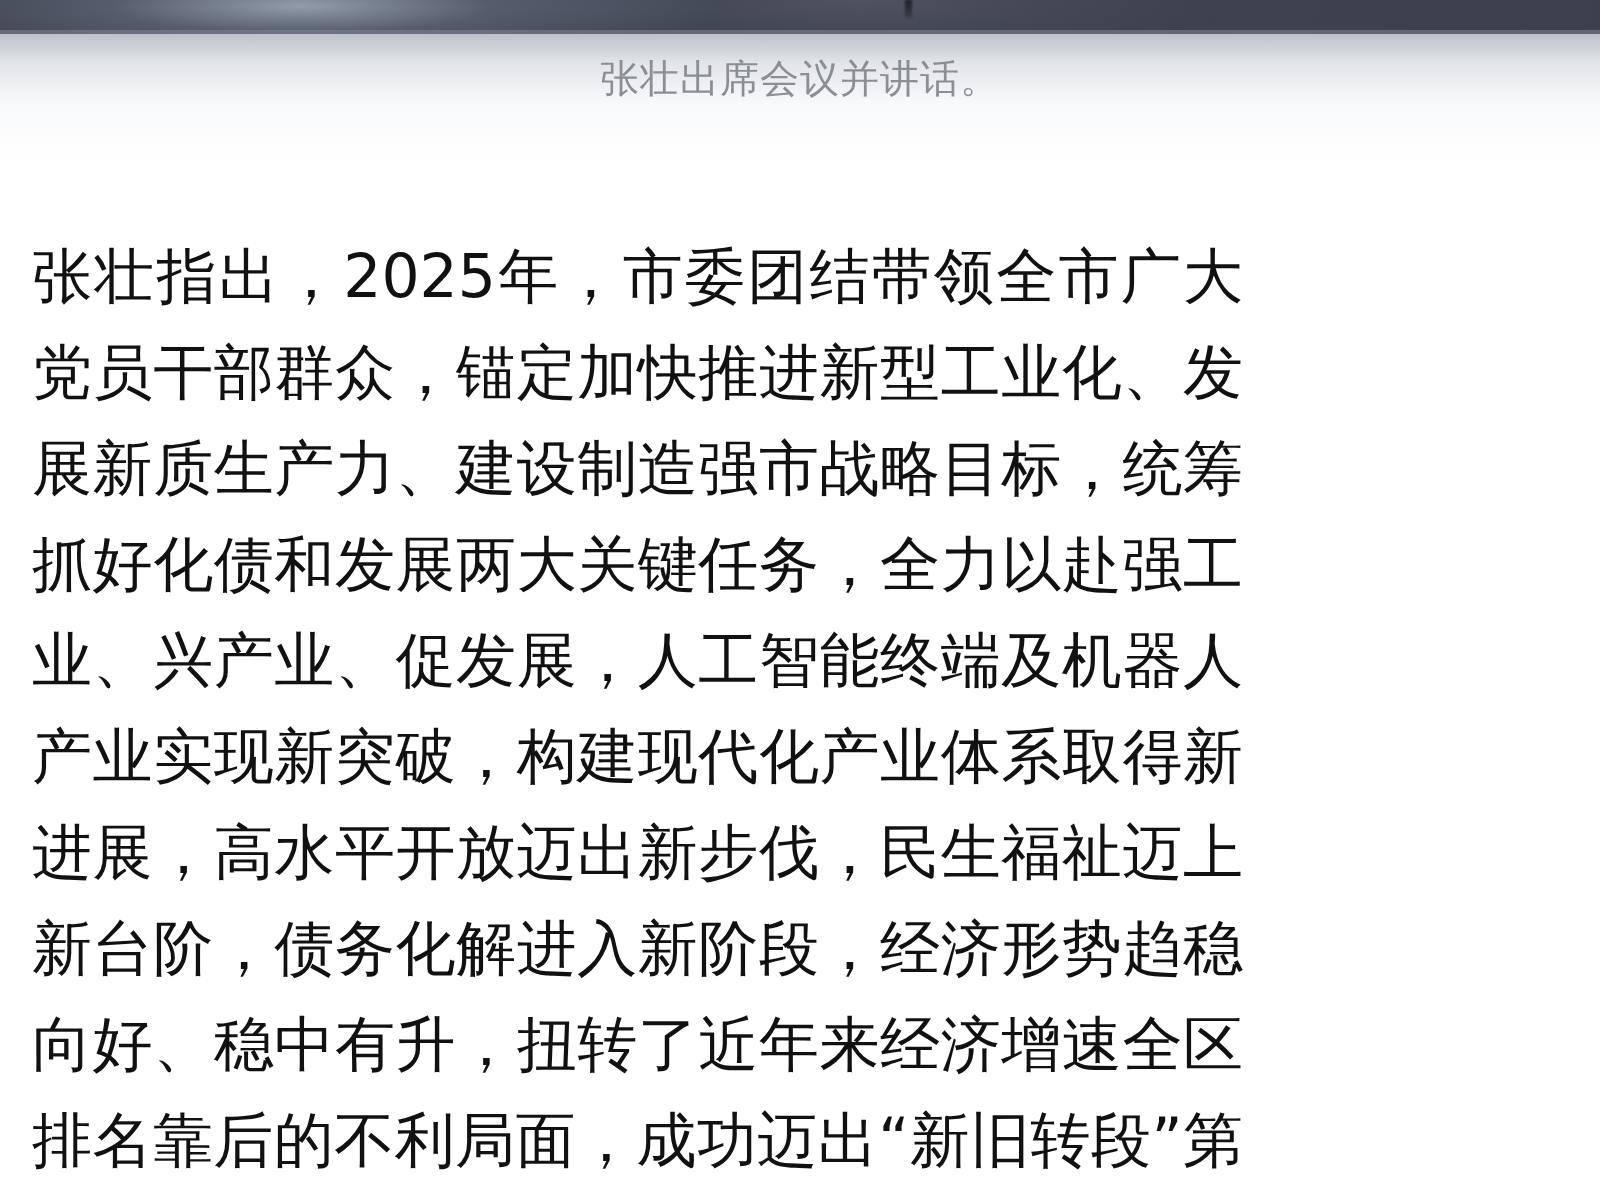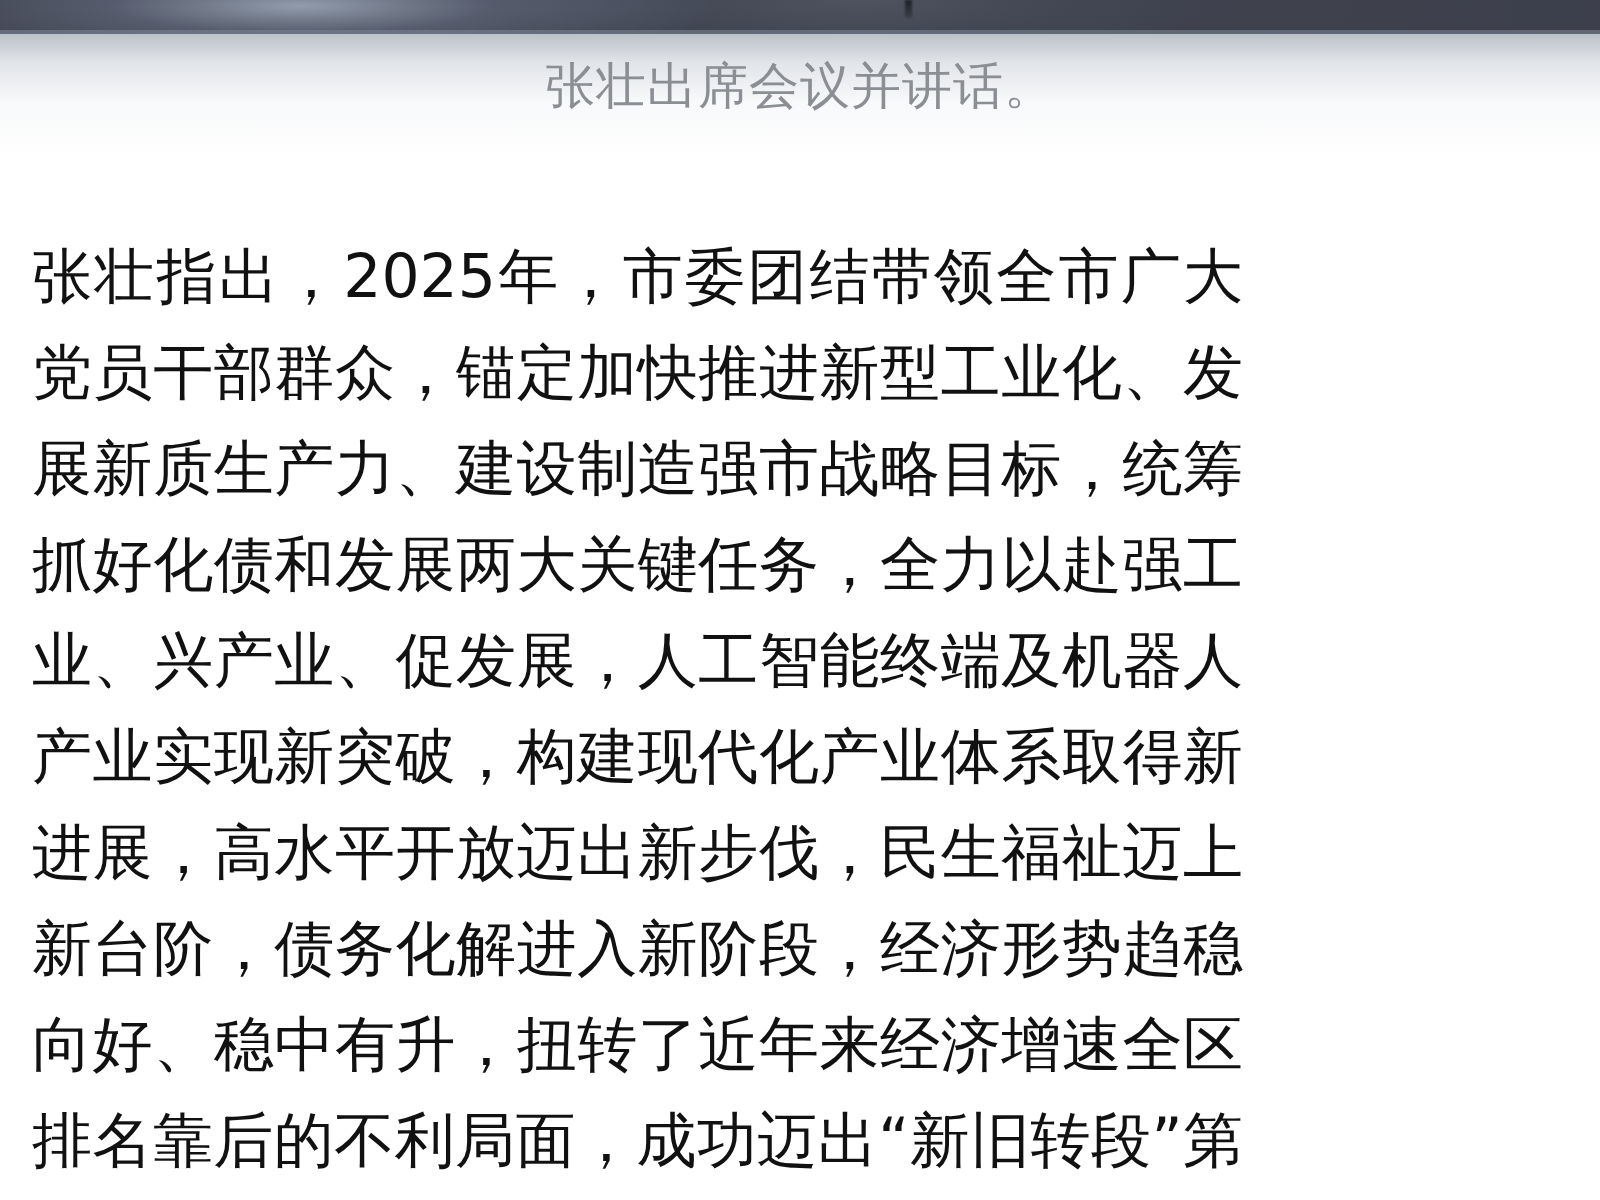--- a/index.html
+++ b/index.html
@@ -53,21 +53,21 @@
         rgba(255,255,255,0) 100%);
     pointer-events: none;
   }
 
   .caption {
     position: absolute;
     top: 54px;
     left: 0;
     width: 1600px;
     text-align: center;
-    font-size: 50px;
+    font-size: 39px;
     line-height: 1.3;
     color: #8b8f94;
     letter-spacing: 1px;
     font-family: "DejaVu Sans", "Liberation Sans", sans-serif;
   }
 
   .body-wrap {
     position: absolute;
     top: 228px;
     left: 0;

